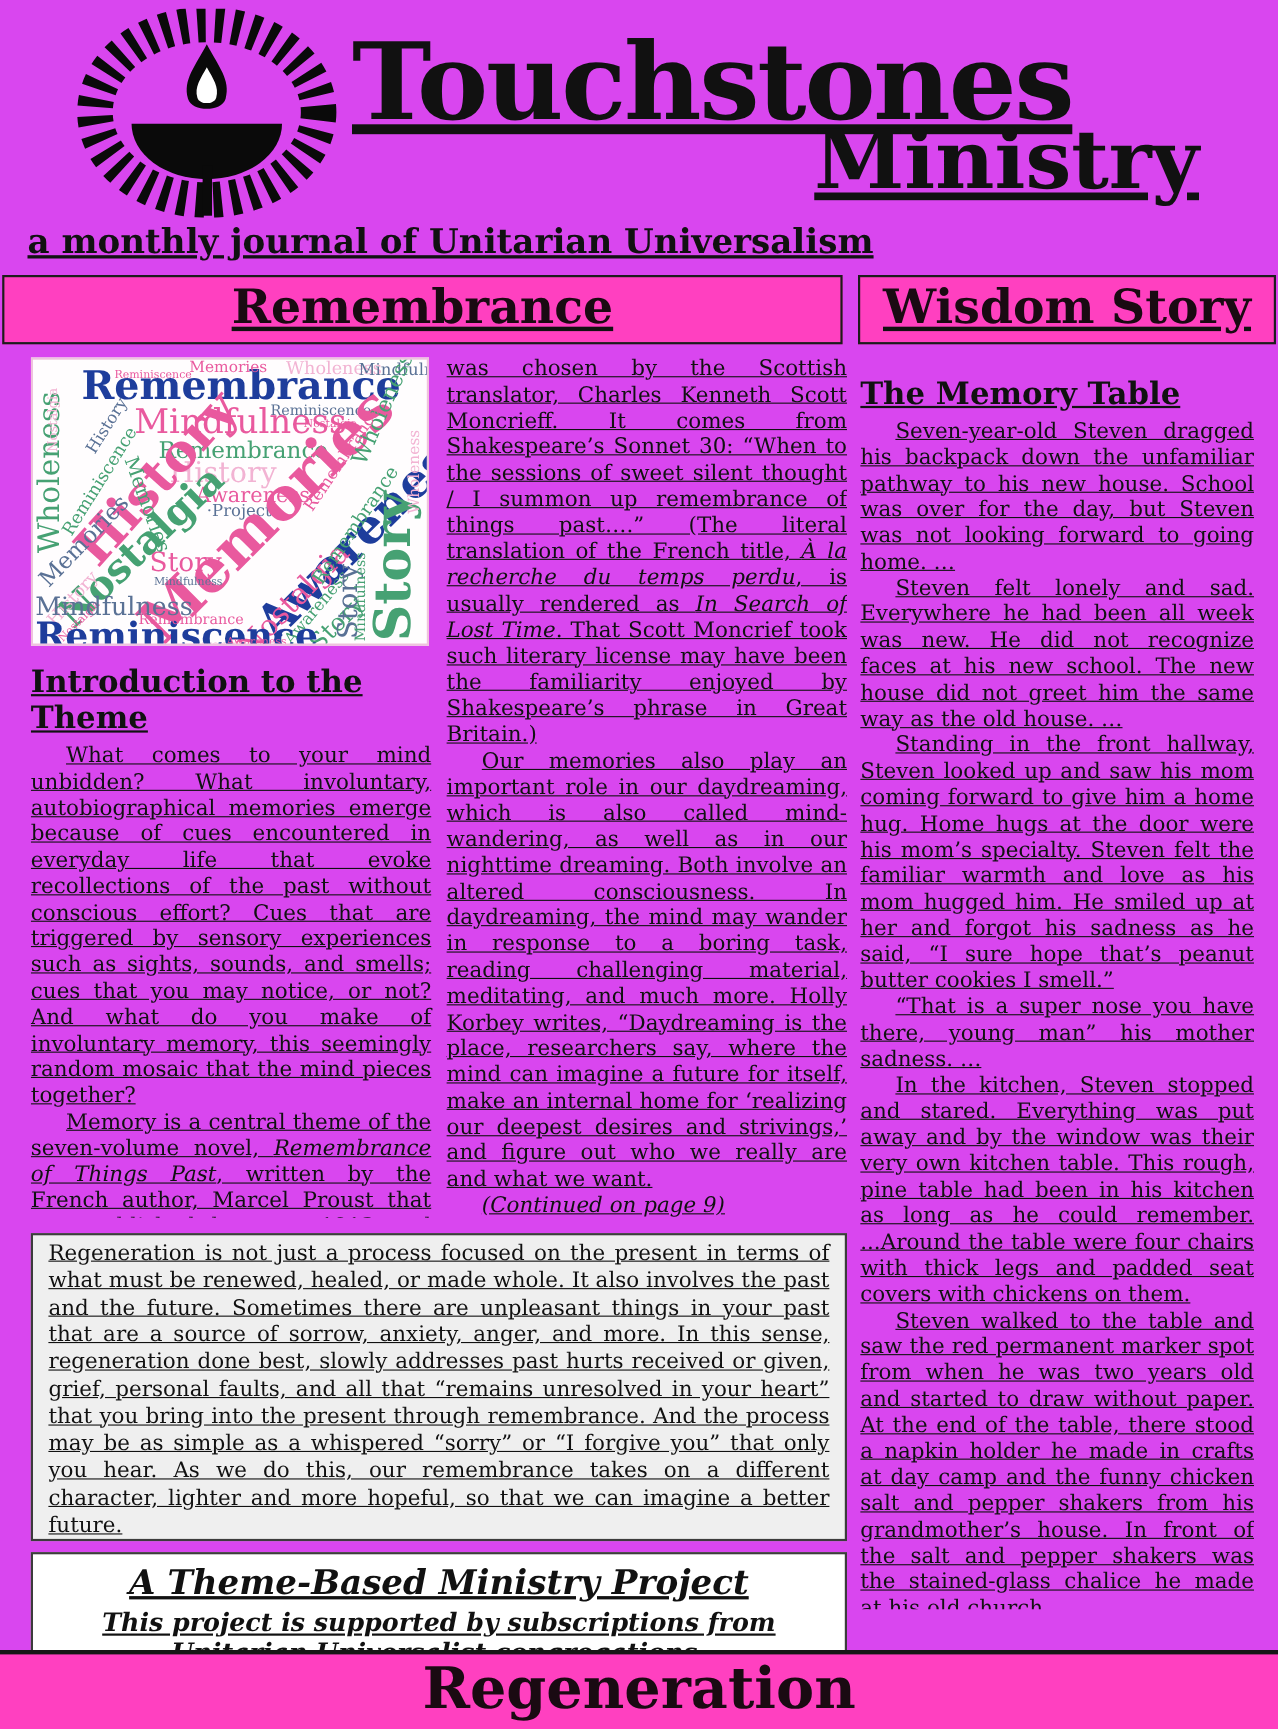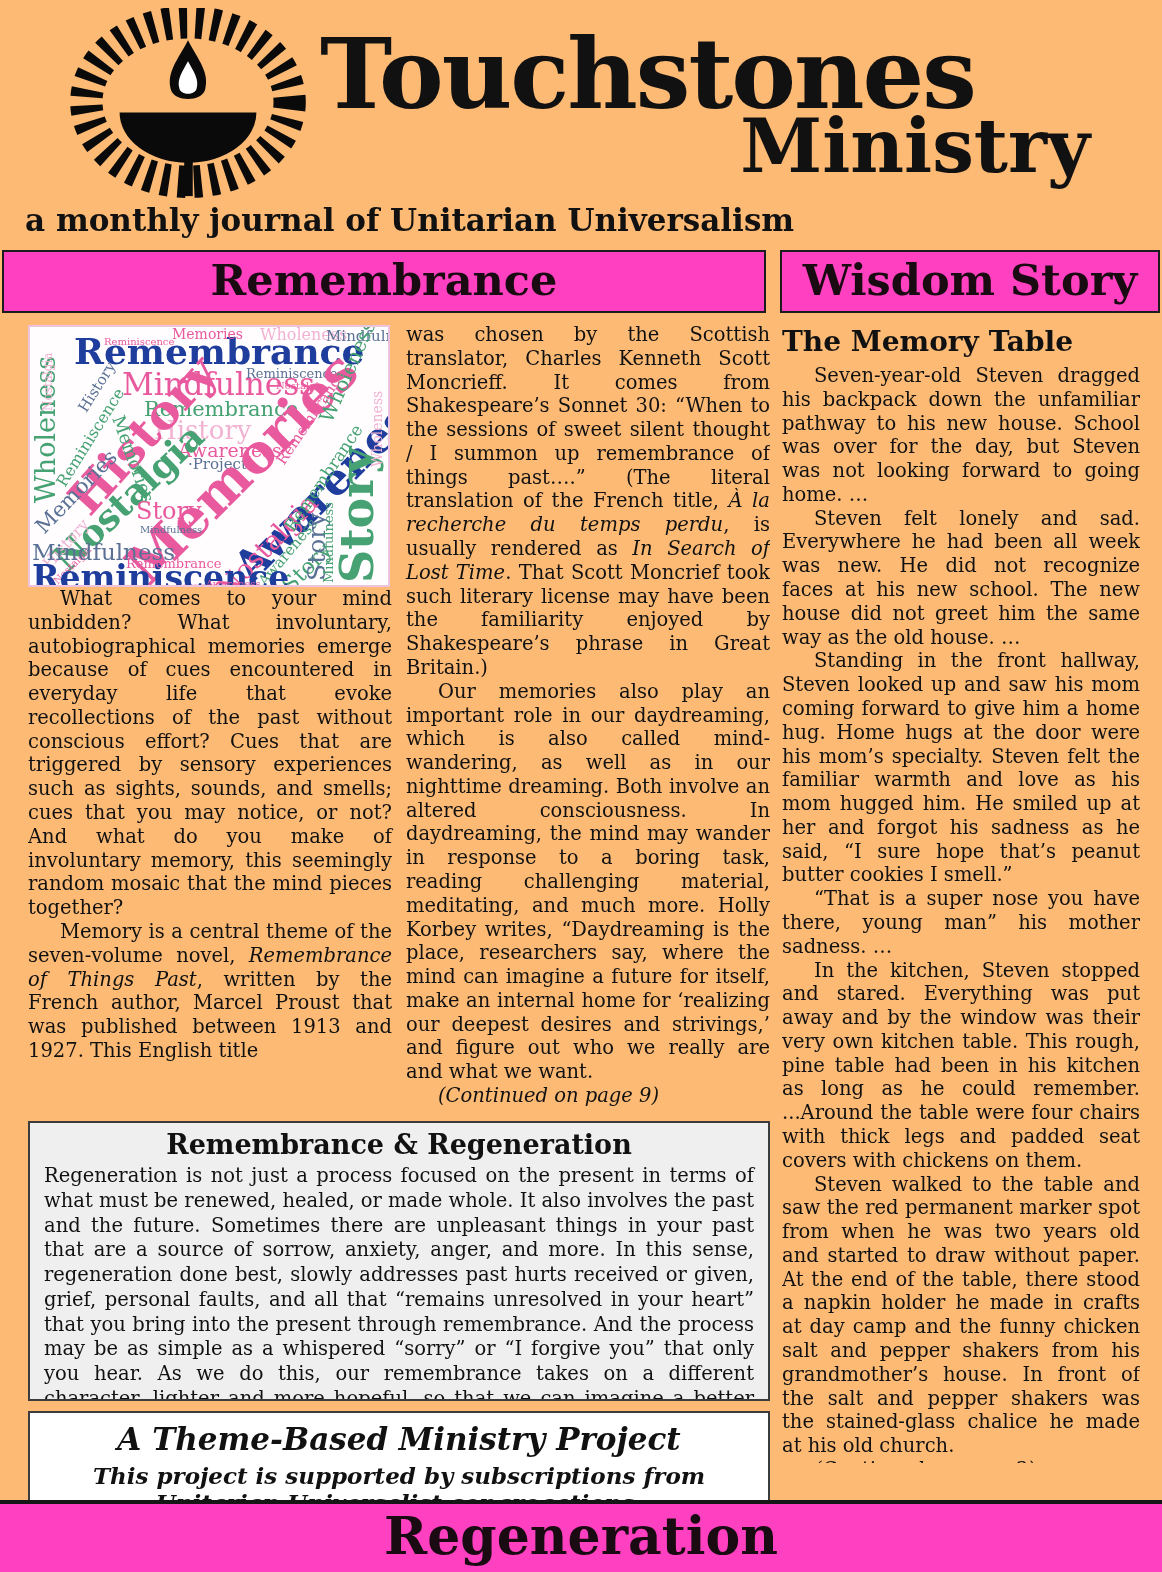--- a/index.html
+++ b/index.html
@@ -1,19 +1,20 @@
 <!DOCTYPE html>
 <html style="--pink: #ff40c0; --boxgray: #efefef;"><head>
 <meta charset="utf-8">
 <style>
   html,body { margin:0; padding:0; background:#ffffff; }
   .page {
     position:relative; width:1162px; height:1572px; overflow:hidden;
-    background:#fdba74; color:#111;
+    background:#d946ef; color:#111;
     font-family:"DejaVu Serif","Liberation Serif",serif;
+    text-decoration:underline;
   }
   
   .header { display:flex; align-items:flex-start; padding:8px 0 0 60px; }
   .logo { width:256px; height:190px; flex:0 0 auto; }
   .titles { flex:1 1 auto; margin-left:4px; }
   .t1 { font-size:97px; font-weight:bold; line-height:1.0; letter-spacing:-2px; margin-top:18px; }
   .t2 { font-size:74px; font-weight:bold; line-height:1.0; text-align:right; margin:-14px 72px 0 0; }
   .subline { display:flex; justify-content:space-between; align-items:baseline;
              padding:0 26px 0 25px; margin-top:4px; font-size:31px; font-weight:bold; }
   
@@ -26,21 +27,21 @@
   .banner.right { flex:1 1 auto; }
   
   .content { display:flex; margin:10px 22px 0 28px; }
   .left-wrap { width:742px; flex:0 0 auto; }
   .cols { display:flex; gap:14px; height:784px; overflow:hidden; }
   .col { width:364px; flex:0 0 auto; }
   .col3 { width:358px; flex:0 0 auto; margin-left:12px; height:1140px; overflow:hidden; }
   p.body { font-size:19.5px; line-height:1.22; text-align:justify; margin:0; text-indent:32px; }
   p.body.ni { text-indent:0; }
   .sec-h { font-size:28px; font-weight:bold; margin:16px 0 6px 0; }
-  .col3 .sec-h { margin-top:2px; }
+  .col3 .sec-h { margin-top:18px; }
   .cont { font-style:italic; font-size:19px; text-align:right; margin-top:30px; text-indent:0; }
   
   .cloud {
     position:relative; width:358px; height:258px; border:2px solid #eec3dd;
     background:#fffdfe; overflow:hidden; margin-top:2px;
   }
   .cw { position:absolute; white-space:nowrap; line-height:1; transform-origin:0 0;
         font-family:"DejaVu Serif","Liberation Serif",serif; }
   
   .graybox {
@@ -131,34 +132,34 @@
               <span class="cw" style="left: 304px; top: 256px; font-size: 46px; color: rgb(70, 161, 115); transform: rotate(-90deg); font-weight: bold;">Story</span>
               <span class="cw" style="left: 286px; top: 90px; font-size: 20px; color: rgb(70, 161, 115); transform: rotate(-66deg);">Wholeness</span>
               <span class="cw" style="left: 340px; top: 140px; font-size: 14px; color: rgb(242, 179, 211); transform: rotate(-90deg);">Wholeness</span>
               <span class="cw" style="left: 244px; top: 132px; font-size: 15px; color: rgb(233, 89, 158); transform: rotate(-56deg);">Remembrance</span>
               <span class="cw" style="left: 252px; top: 198px; font-size: 17px; color: rgb(70, 161, 115); transform: rotate(-56deg);">Remembrance</span>
               <span class="cw" style="left: 2px; top: 214px; font-size: 23px; color: rgb(90, 113, 149);">Mindfulness</span>
               <span class="cw" style="left: 2px; top: 234px; font-size: 33px; color: rgb(30, 61, 156); font-weight: bold;">Reminiscence</span>
               <span class="cw" style="left: 96px; top: 230px; font-size: 13px; color: rgb(233, 89, 158);">Remembrance</span>
               <span class="cw" style="left: 176px; top: 252px; font-size: 10px; color: rgb(233, 89, 158);">Awareness</span>
             </div>
+          <div class="sec-h">Introduction to the Theme</div>
           <p class="body">What comes to your mind unbidden? What involuntary, autobiographical memories emerge because of cues encountered in everyday life that evoke recollections of the past without conscious effort? Cues that are triggered by sensory experiences such as sights, sounds, and smells; cues that you may notice, or not? And what do you make of involuntary memory, this seemingly random mosaic that the mind pieces together?</p>
           <p class="body"><span>Memory is a central theme of the seven-volume novel, </span><i>Remembrance of Things Past</i><span>, written by the French author, Marcel Proust that was published between 1913 and 1927. This English title</span></p>
         </div>
 
         <div class="col">
           <p class="body ni"><span>was chosen by the Scottish translator, Charles Kenneth Scott Moncrieff. It comes from Shakespeare’s Sonnet 30: “When to the sessions of sweet silent thought / I summon up remembrance of things past….” (The literal translation of the French title, </span><i>À la recherche du temps perdu</i><span>, is usually rendered as </span><i>In Search of Lost Time</i><span>. That Scott Moncrief took such literary license may have been the familiarity enjoyed by Shakespeare’s phrase in Great Britain.)</span></p>
           <p class="body">Our memories also play an important role in our daydreaming, which is also called mind-wandering, as well as in our nighttime dreaming. Both involve an altered consciousness. In daydreaming, the mind may wander in response to a boring task, reading challenging material, meditating, and much more. Holly Korbey writes, “Daydreaming is the place, researchers say, where the mind can imagine a future for itself, make an internal home for ‘realizing our deepest desires and strivings,’ and figure out who we really are and what we want.</p>
           <p class="body cont">(Continued on page 9)</p>
         </div>
 
       </div>
 
       <div class="graybox">
-        <h3>Remembrance &amp; Regeneration</h3>
         <p>Regeneration is not just a process focused on the present in terms of what must be renewed, healed, or made whole. It also involves the past and the future. Sometimes there are unpleasant things in your past that are a source of sorrow, anxiety, anger, and more. In this sense, regeneration done best, slowly addresses past hurts received or given, grief, personal faults, and all that “remains unresolved in your heart” that you bring into the present through remembrance. And the process may be as simple as a whispered “sorry” or “I forgive you” that only you hear. As we do this, our remembrance takes on a different character, lighter and more hopeful, so that we can imagine a better future.</p>
       </div>
 
       <div class="ministry">
         <div class="mt">A Theme-Based Ministry Project</div>
         <div class="ms">This project is supported by subscriptions from Unitarian Universalist congregations.</div>
       </div>
     </div>
 
     <div class="col3">

